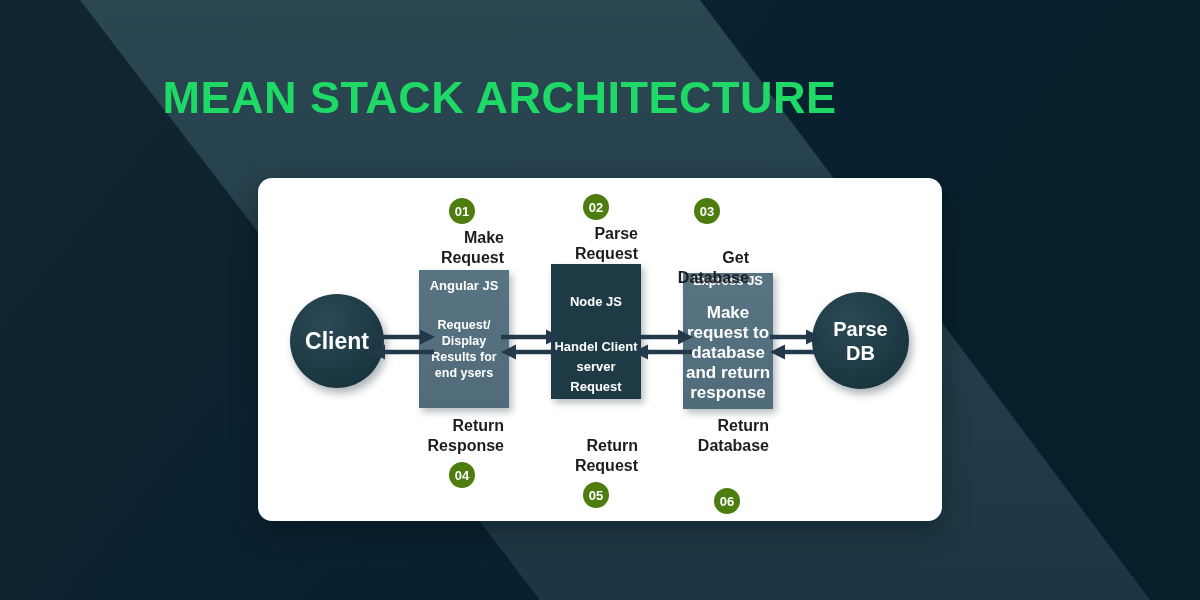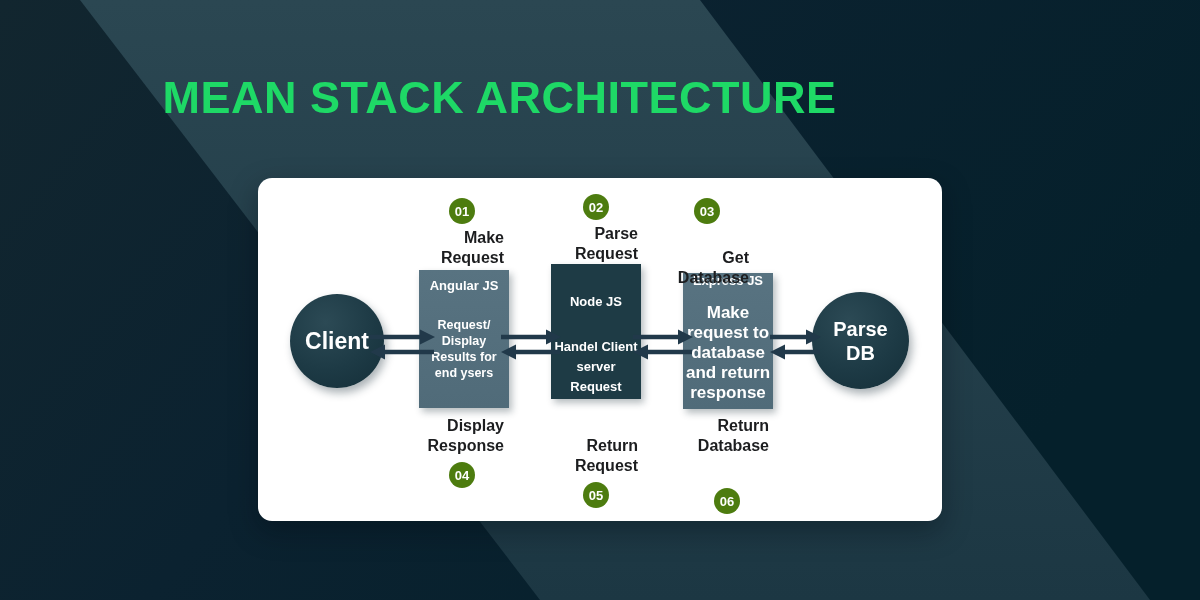--- a/index.html
+++ b/index.html
@@ -129,21 +129,21 @@
   <div class="step step-top st2">
     <div class="step-badge">02</div>
     <div class="step-label">Parse Request</div>
   </div>
   <div class="step step-top st3">
     <div class="step-badge">03</div>
     <div class="step-label">Get Database</div>
   </div>
 
   <div class="step step-bottom sb1">
-    <div class="step-label">Display Response</div>
+    <div class="step-label">Return Response</div>
     <div class="step-badge">04</div>
   </div>
   <div class="step step-bottom sb2">
     <div class="step-label">Return Request</div>
     <div class="step-badge">05</div>
   </div>
   <div class="step step-bottom sb3">
     <div class="step-label">Return Database</div>
     <div class="step-badge">06</div>
   </div>

